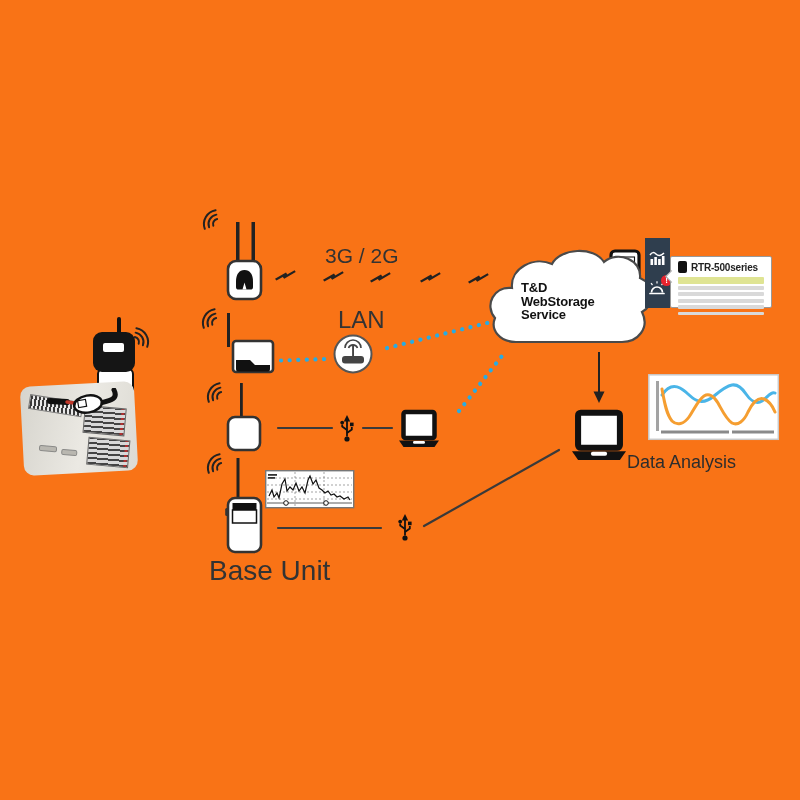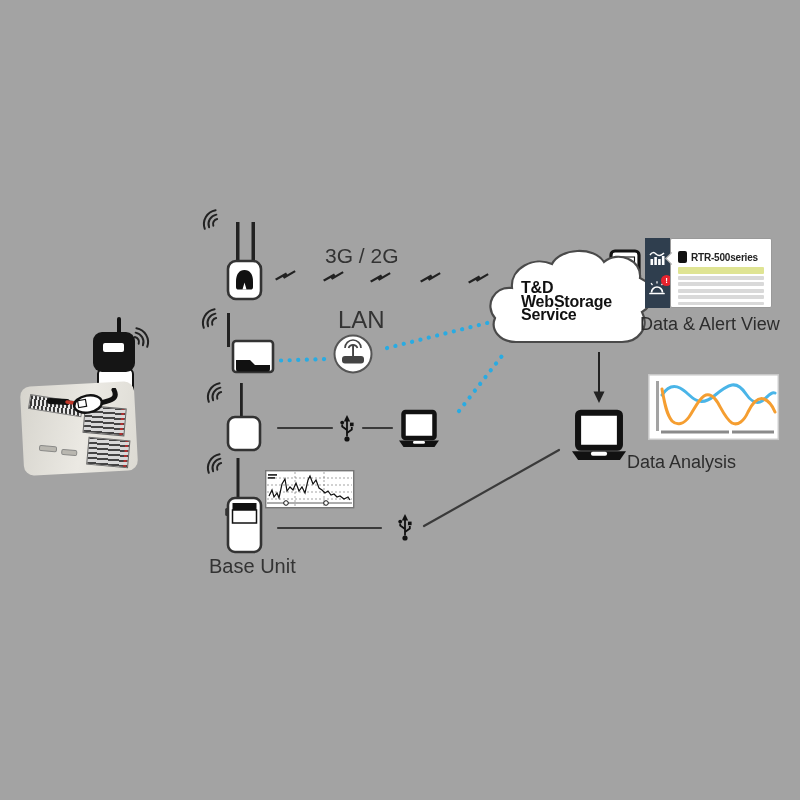--- a/index.html
+++ b/index.html
@@ -1,36 +1,36 @@
 <!DOCTYPE html>
 <html style="--dotted-link-blue: #29abe2; --sidebar-navy: #2f3e4e; --alert-red: #e8232e; --highlight-green: #dfe493; --list-row-gray: #d9d9d9; --chart-line-blue: #4ab5e8; --chart-line-orange: #f59e31; --line-dark: #3a3a3a;"><head>
 <meta charset="utf-8">
 <style>
   html,body{margin:0;padding:0;background:#fff;}
-  #canvas{position:relative;width:800px;height:800px;background:#a3a3a3;overflow:hidden;
+  #canvas{position:relative;width:800px;height:800px;background:#f97316;overflow:hidden;
           font-family:"Liberation Sans","DejaVu Sans",sans-serif;color:#333;}
   #art{position:absolute;left:0;top:0;z-index:1;}
   .label{position:absolute;z-index:4;color:#333;white-space:nowrap;}
   .lbl-3g{left:325px;top:244px;font-size:21px;}
   .lbl-lan{left:338px;top:306px;font-size:24px;}
-  .lbl-base{left:209px;top:555px;font-size:20px;}
+  .lbl-base{left:209px;top:555px;font-size:28px;}
   .lbl-alert{left:640px;top:314px;width:138px;text-align:center;font-size:18px;color:#2d2d2d;}
   .lbl-analysis{left:616px;top:452px;width:131px;text-align:center;font-size:18px;color:#2d2d2d;}
-  .cloud-text{position:absolute;left:521px;top:281px;z-index:4;font-weight:bold;font-size:16px;
+  .cloud-text{position:absolute;left:521px;top:281px;z-index:4;font-weight:bold;font-size:13px;
               line-height:13.5px;color:#111;letter-spacing:-0.2px;}
   
   .card{position:absolute;left:645px;top:238px;width:127px;height:70px;z-index:4;display:flex;}
   .card .sidebar{width:25px;background:var(--sidebar-navy,#2f3e4e);display:flex;flex-direction:column;
                  align-items:center;justify-content:space-around;padding:6px 0;box-sizing:border-box;}
   .sicon{position:relative;width:17px;height:16px;}
   .badge{position:absolute;right:-6px;top:-5px;width:11px;height:11px;border-radius:50%;
          background:var(--alert-red,#e8232e);color:#fff;font-size:8px;font-weight:bold;
          text-align:center;line-height:11px;}
   .panel{position:relative;flex:1;background:#fff;border:1.5px solid #999;border-radius:2px;
-         padding:12px 7px;box-sizing:border-box;}
+         padding:4px 7px;box-sizing:border-box;margin-top:18px;}
   .panel .notch{position:absolute;left:-4.5px;top:15px;width:8px;height:8px;background:#fff;
                 border-left:1.5px solid #999;border-bottom:1.5px solid #999;transform:rotate(45deg);}
   .hdr{display:flex;align-items:center;gap:4px;}
   .dev-ico{width:9px;height:12px;background:#111;border-radius:2px;}
   .dev-ico .slit{width:5px;height:3px;background:#fff;margin:3px auto 0;}
   .rtr-title{font-size:10px;font-weight:bold;color:#222;letter-spacing:-0.2px;}
   .bar{border-radius:1px;}
   .bar-green{height:6.5px;margin-top:4px;background:var(--highlight-green,#dfe493);}
   .bar-gray{height:3.8px;margin-top:2.6px;background:var(--list-row-gray,#d9d9d9);}
   
@@ -207,21 +207,20 @@
     </g>
 
     <g transform="translate(152,322) scale(-1,1)">
       <use href="#wifi"></use>
     </g>
   </svg>
 
   <div class="label lbl-3g">3G / 2G</div>
   <div class="label lbl-lan">LAN</div>
   <div class="label lbl-base">Base Unit</div>
-  <div class="label lbl-alert">Data &amp; Alert View</div>
   <div class="label lbl-analysis">Data Analysis</div>
 
   <div class="cloud-text">
     <div>T&amp;D</div>
     <div>WebStorage</div>
     <div>Service</div>
   </div>
 
   <div class="card">
     <div class="sidebar">

